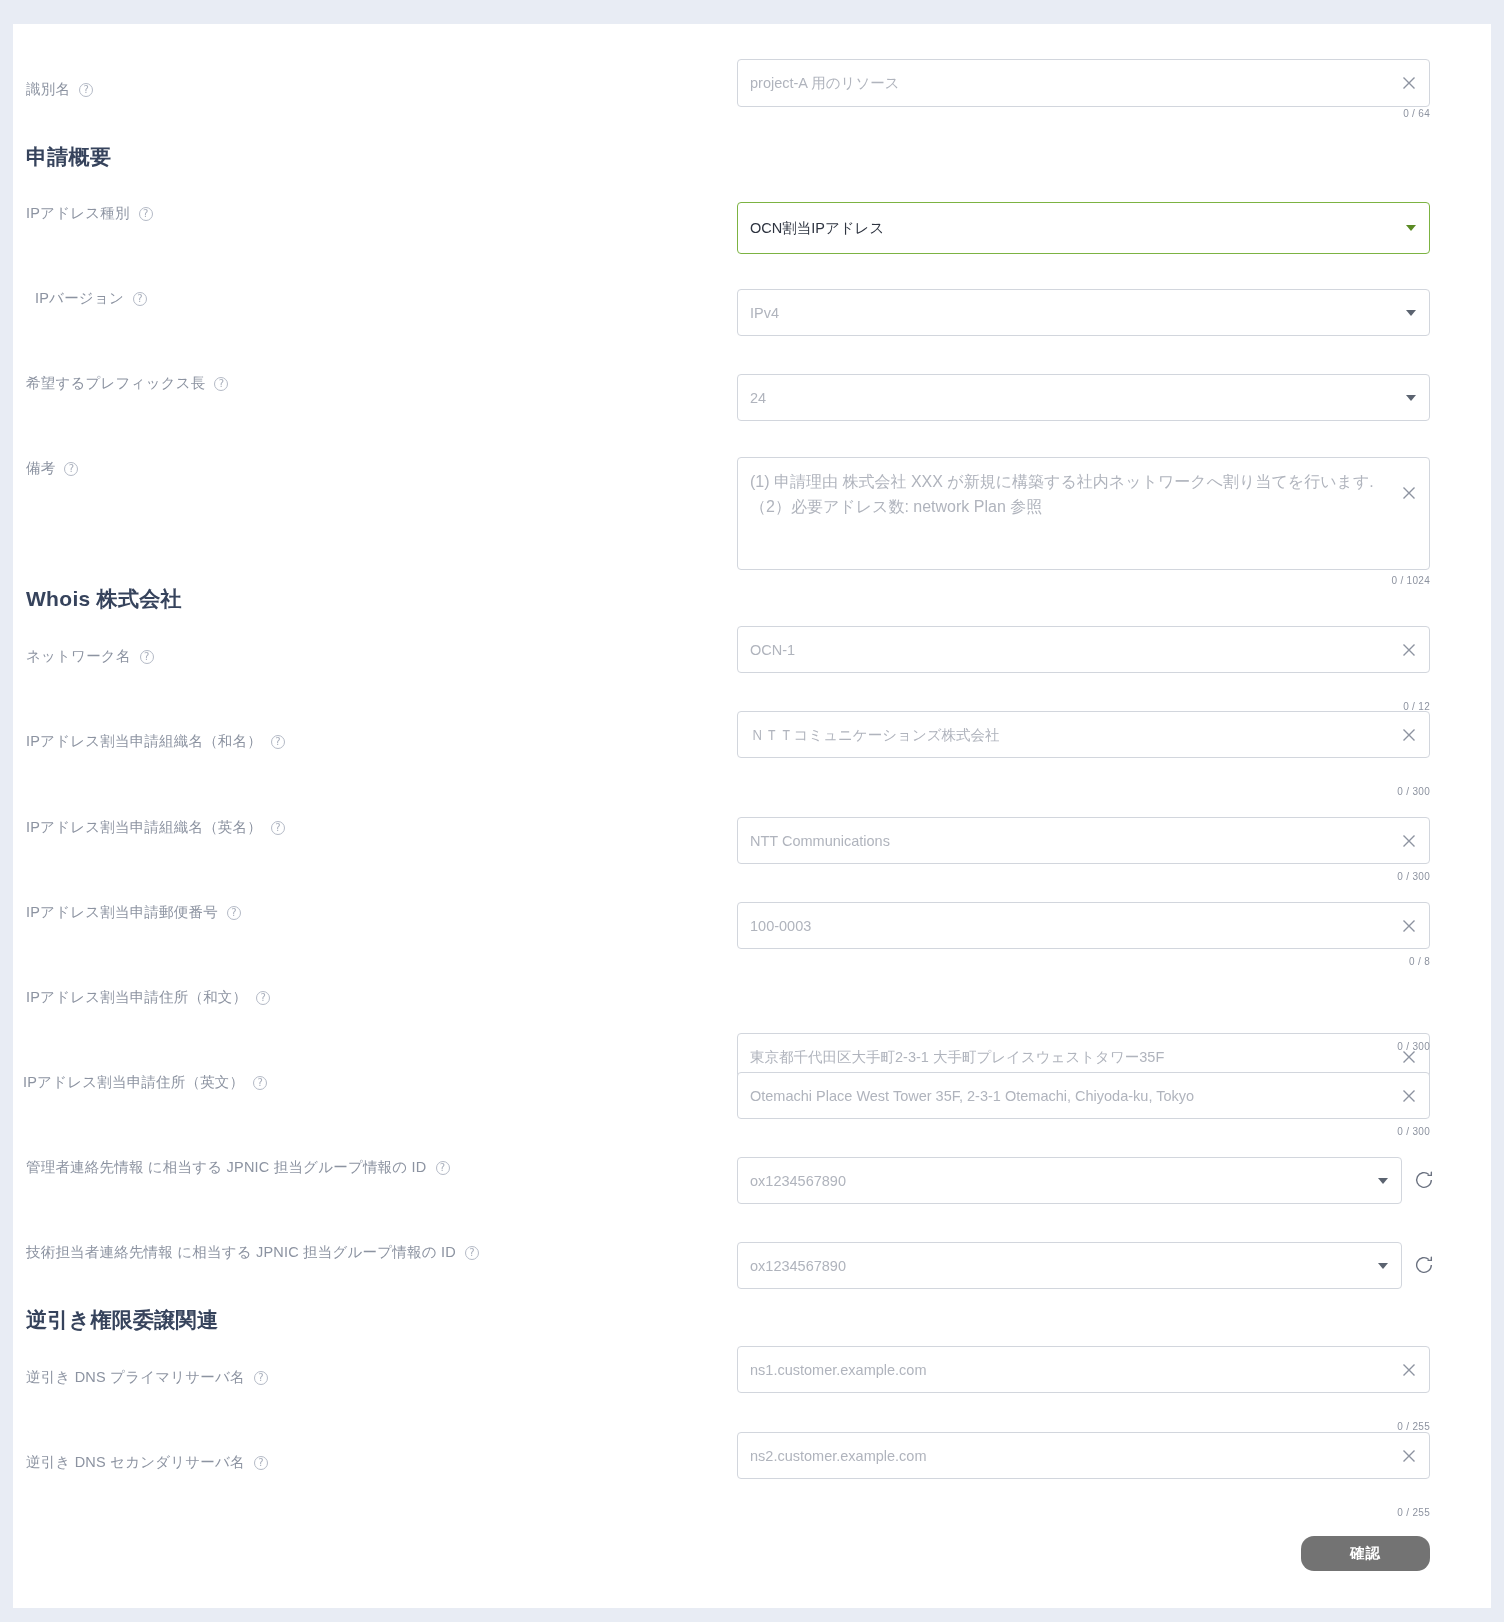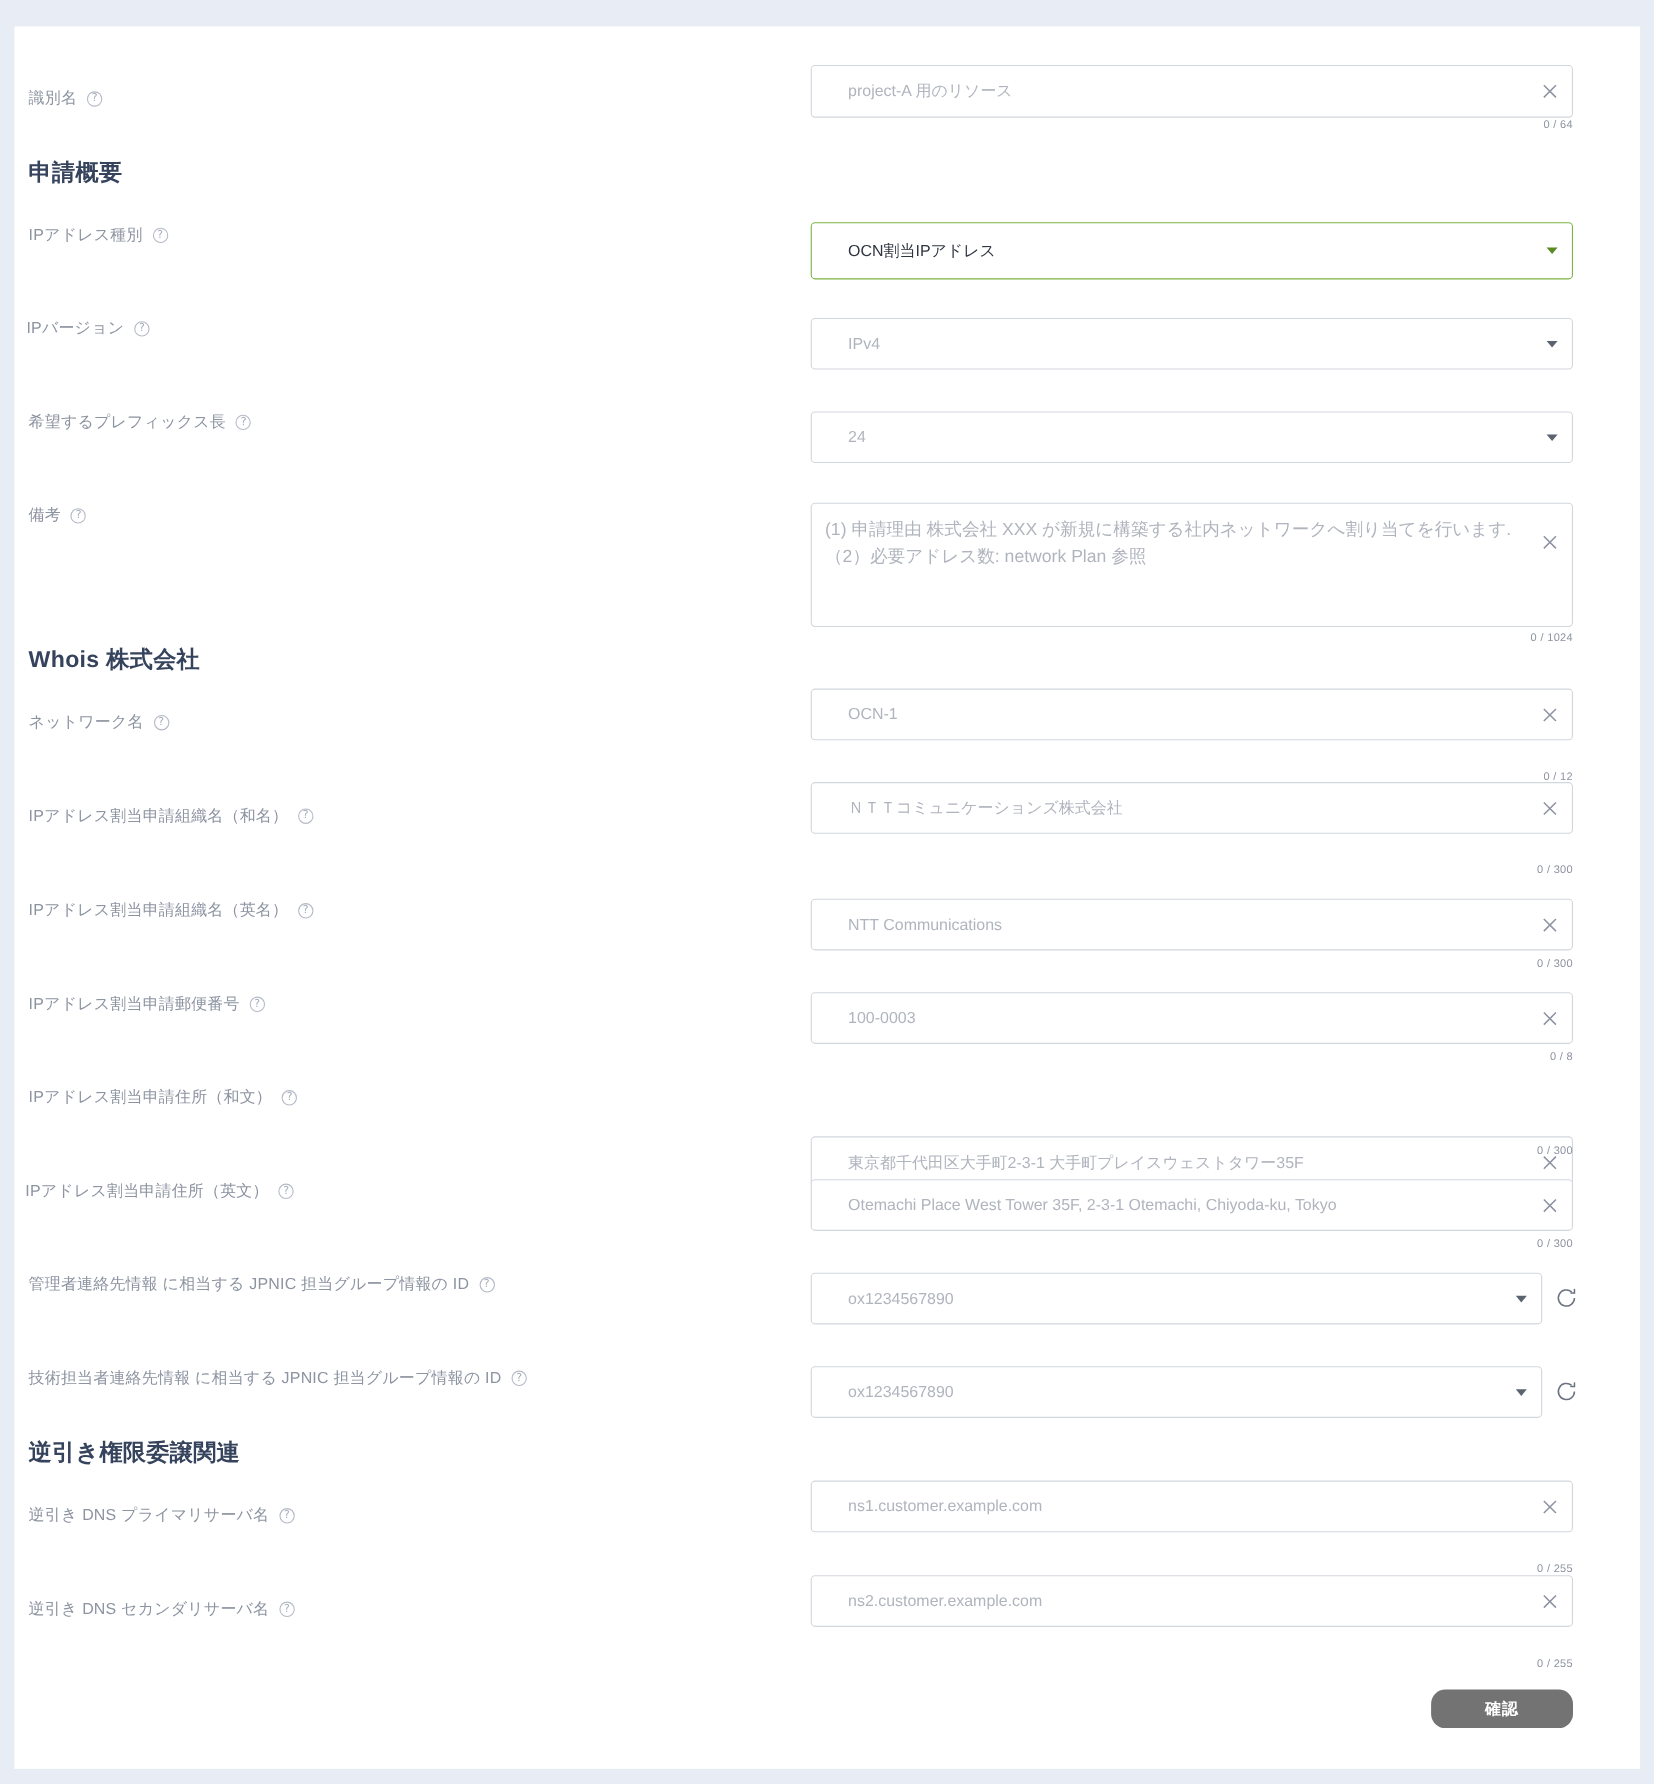--- a/index.html
+++ b/index.html
@@ -91,21 +91,20 @@
   }
   .field.focused { border: 1.6px solid #7cb342; }
   .field .val {
     position: absolute;
     left: 12px; top: 50%;
     transform: translateY(-50%);
     font-size: 14.5px;
     color: #b0b4bd;
     white-space: nowrap;
     overflow: hidden;
-    margin-left: 21px;
   }
   .field.focused .val { color: #2e3440; }
   .clear-x {
     position: absolute;
     right: 11px; top: 50%;
     transform: translateY(-50%);
     width: 18px; height: 18px;
     color: #8d93a0;
   }
   .caret {
@@ -179,21 +178,21 @@
 
       <div class="label" style="position:absolute; left:13px; top:180px;">
         <span class="txt">IPアドレス種別</span>
         <span class="help">?</span>
       </div>
       <div class="field focused" style="left:724px; top:178px; width:693px; height:52px;">
         <span class="val">OCN割当IPアドレス</span>
         <span class="caret green"></span>
       </div>
 
-      <div class="label" style="position:absolute; left:11px; top:265px;">
+      <div class="label" style="position:absolute; left:22px; top:265px;">
         <span class="txt">IPバージョン</span>
         <span class="help">?</span>
       </div>
       <div class="field" style="left:724px; top:265px; width:693px; height:47px;">
         <span class="val">IPv4</span>
         <span class="caret"></span>
       </div>
 
       <div class="label" style="position:absolute; left:13px; top:350px;">
         <span class="txt">希望するプレフィックス長</span>

